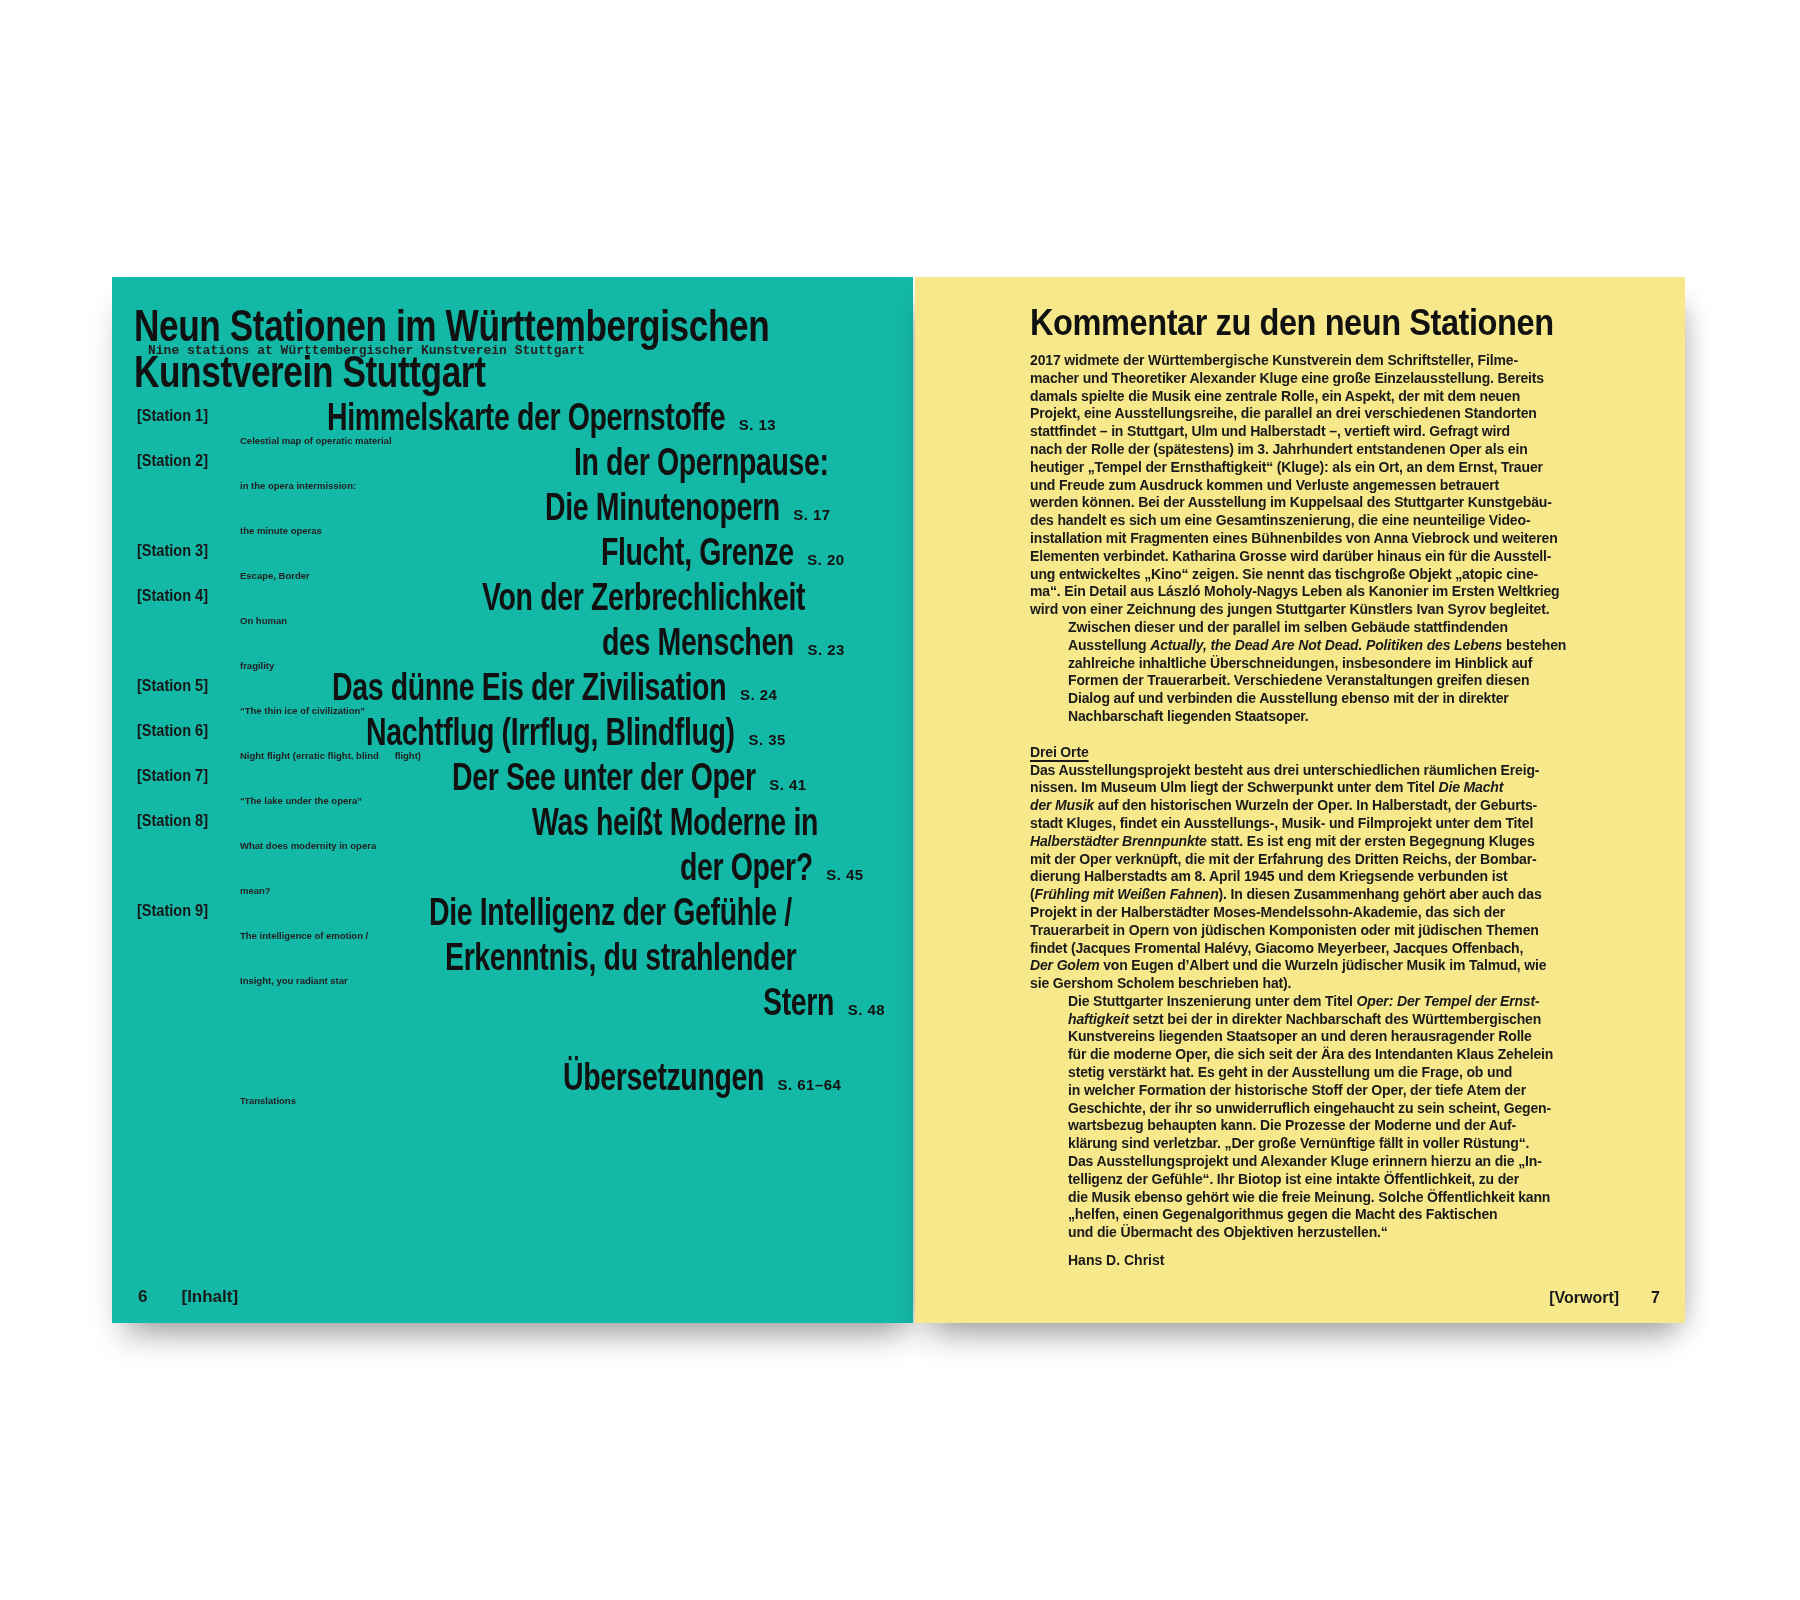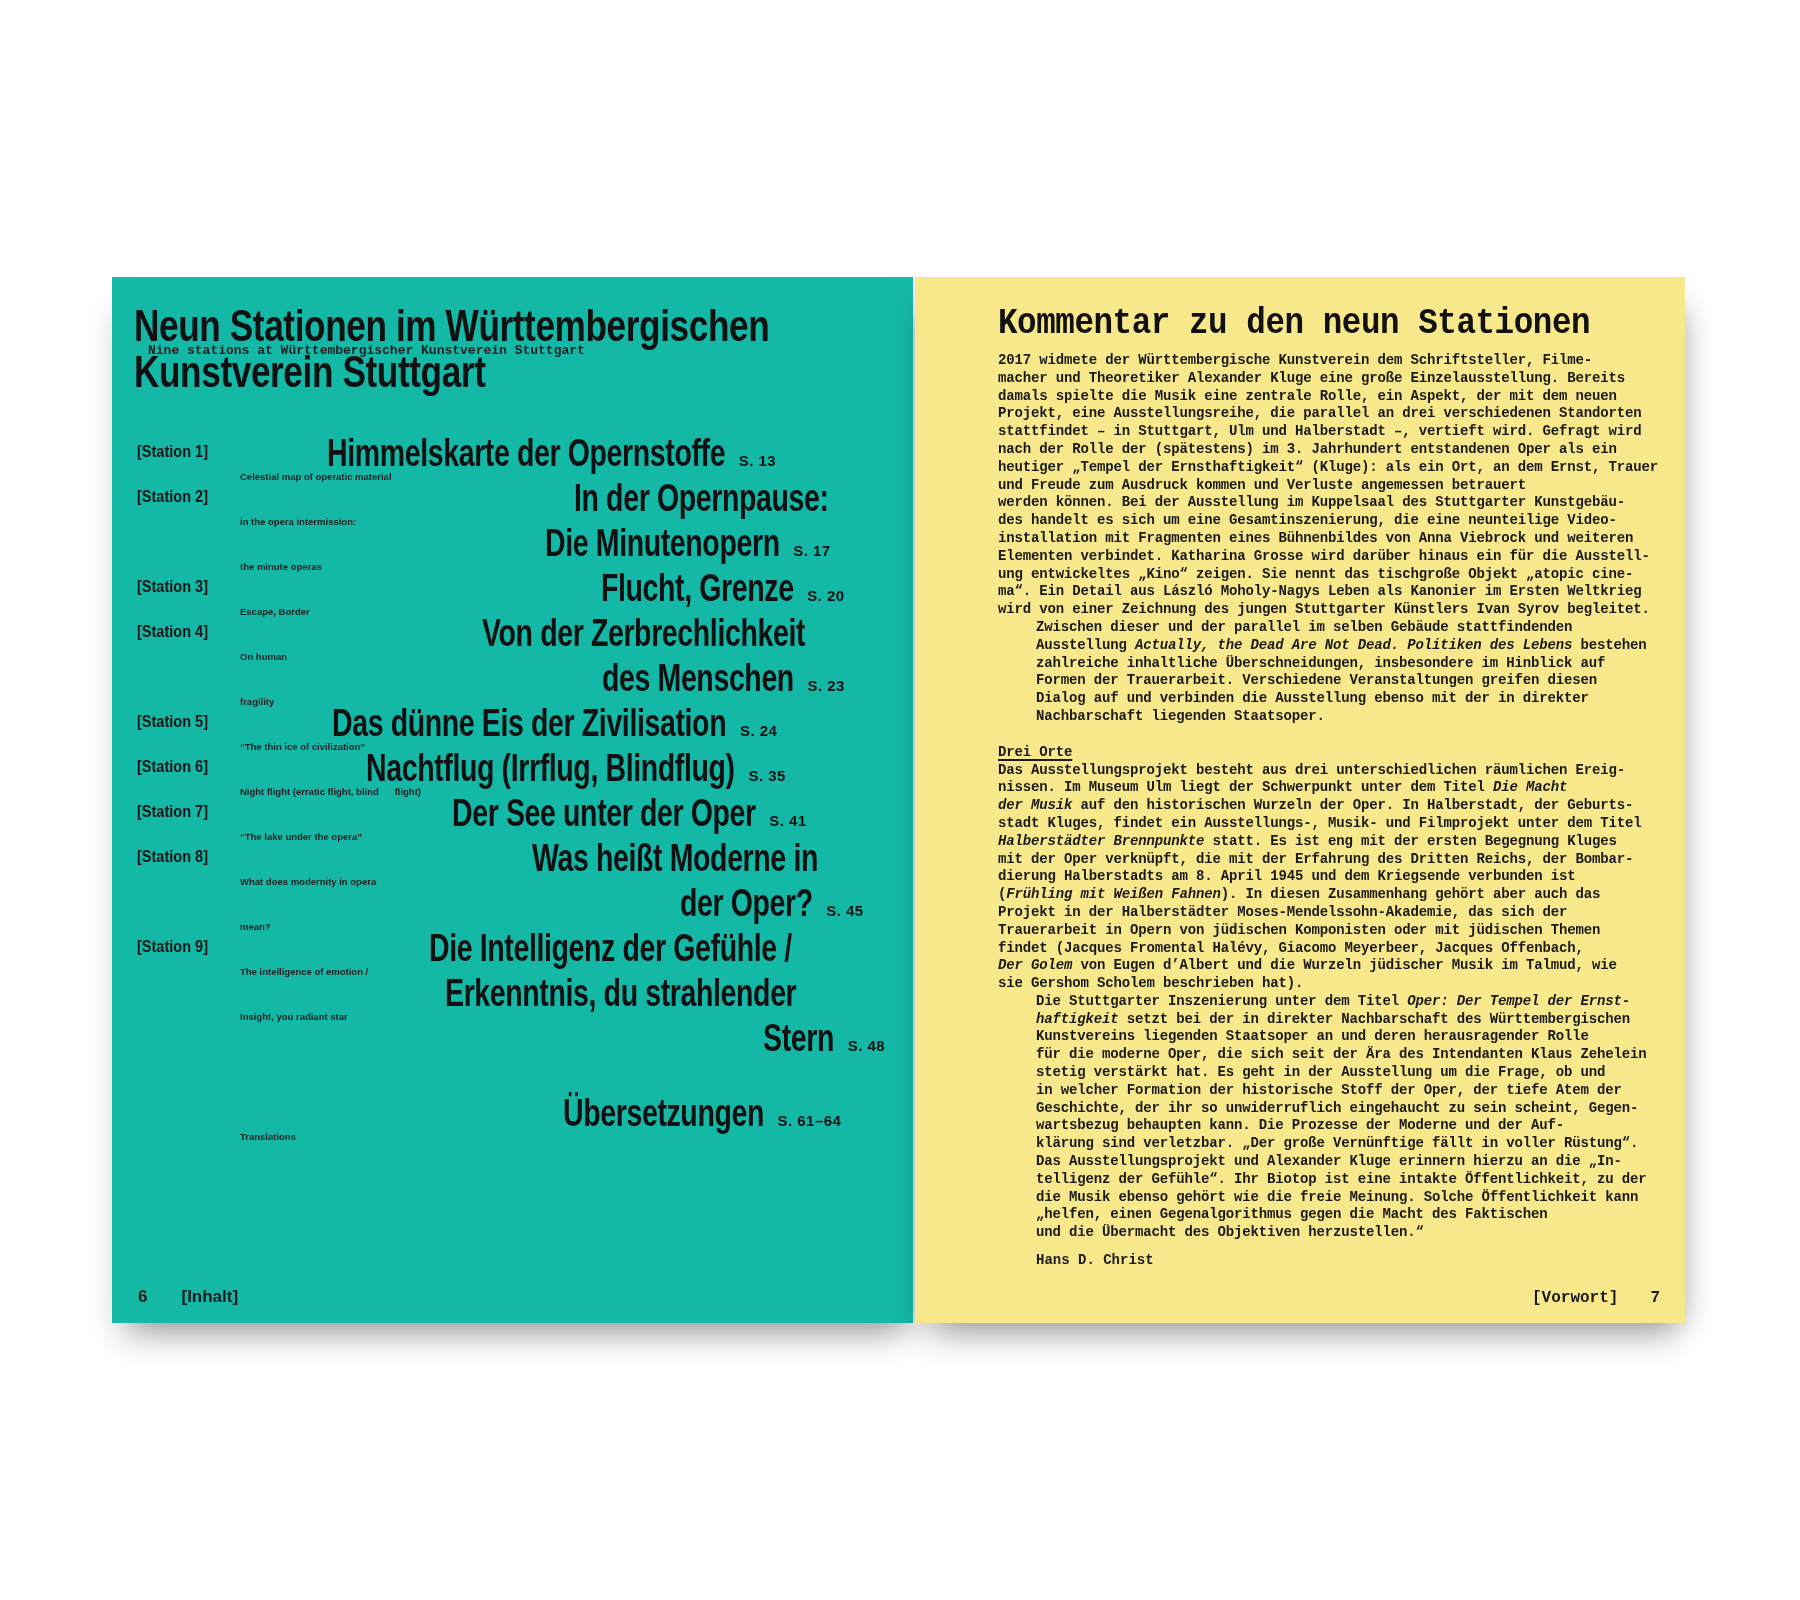--- a/index.html
+++ b/index.html
@@ -21,21 +21,21 @@
   .cond75 { display:inline-block; transform:scaleX(0.75); transform-origin:0 62%; white-space:nowrap; }
 
   
   .lp-inner { position:relative; padding:14px 0 0 18px; height:100%; box-sizing:border-box; }
   .lp-title { position:relative; margin:12px 0 0 4px; font-weight:bold; color:#111; }
   .lp-title .tl { font-size:44px; line-height:46px; letter-spacing:-0.5px; }
   .lp-title-en {
     position:absolute; left:14px; top:40px; font-size:13px; font-weight:bold;
     letter-spacing:0; white-space:nowrap; color:#222;font-family:Liberation Mono, monospace;
   }
-  .station-list { margin-top:36px; }
+  .station-list { }
   .st { display:flex; }
   .st-label {
     flex:0 0 94px; width:94px; font-size:16.5px; font-weight:bold;
     padding-top:11px; padding-left:7px; box-sizing:border-box; color:#161616;
   }
   .st-lines { flex:1 1 auto; min-width:0;text-align:right; }
   .st-line { position:relative; height:45px; }
   .st-big {
     font-size:38px; font-weight:bold; line-height:45px; letter-spacing:-0.5px; color:#111;
   }
@@ -48,21 +48,21 @@
     white-space:nowrap; color:#222; z-index:2;
   }
   .translations-row { margin-top:30px; }
   .lp-footer {
     position:absolute; left:18px; bottom:16px; display:flex; gap:34px;
     font-size:17px; font-weight:bold;
   }
   .lp-footer .pgnum { margin-left:8px; }
 
   
-  .rp-inner { position:relative; padding:26px 25px 0 83px; height:100%; box-sizing:border-box;font-family:Liberation Mono, monospace; }
+  .rp-inner { position:relative; padding:26px 25px 0 115px; height:100%; box-sizing:border-box; }
   .rp-title { font-weight:bold; color:#111; }
   .rp-title .tl { font-size:37px; line-height:40px; letter-spacing:-0.5px; }
   .rp-body { margin-top:9px; font-size:14px; font-weight:bold; line-height:17.8px; letter-spacing:-0.15px; }
   .rline { white-space:nowrap; height:17.8px; }
   .rline.ind { padding-left:38px; }
   .rline em { font-style:italic; }
   .r-heading { height:17.8px; }
   .r-heading .u { text-decoration:underline; text-decoration-thickness:1.5px; text-underline-offset:2.5px; }
   .vgap { height:18px; }
   .rp-sign { margin-top:10px; padding-left:38px; font-size:14px; font-weight:bold; }

